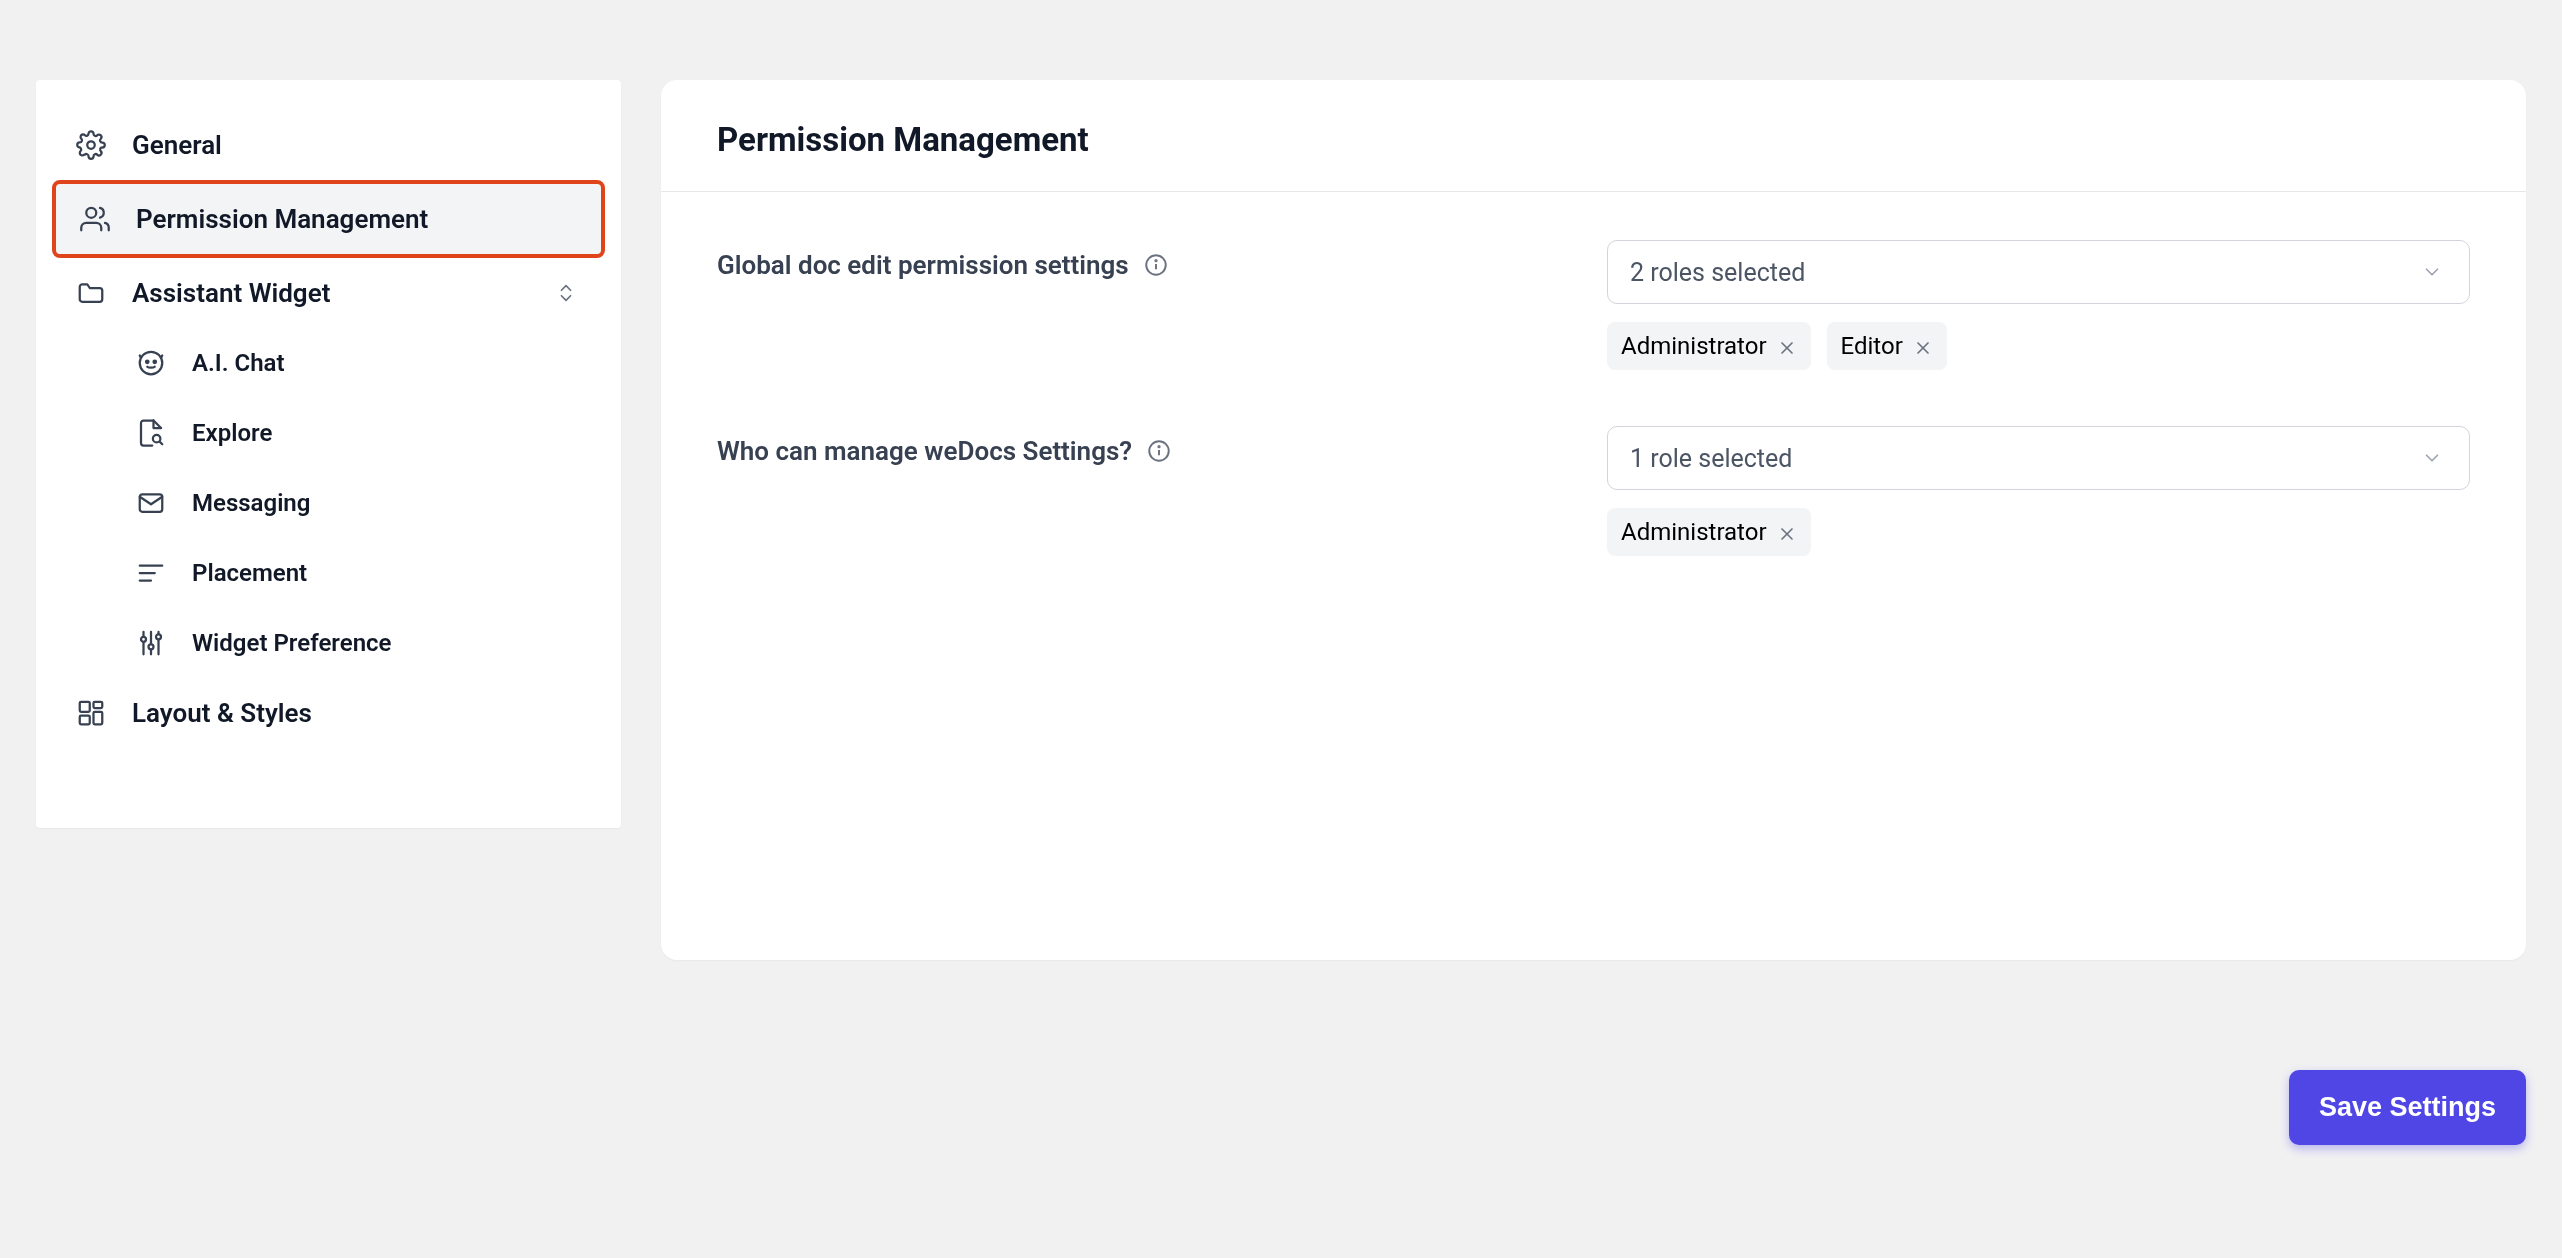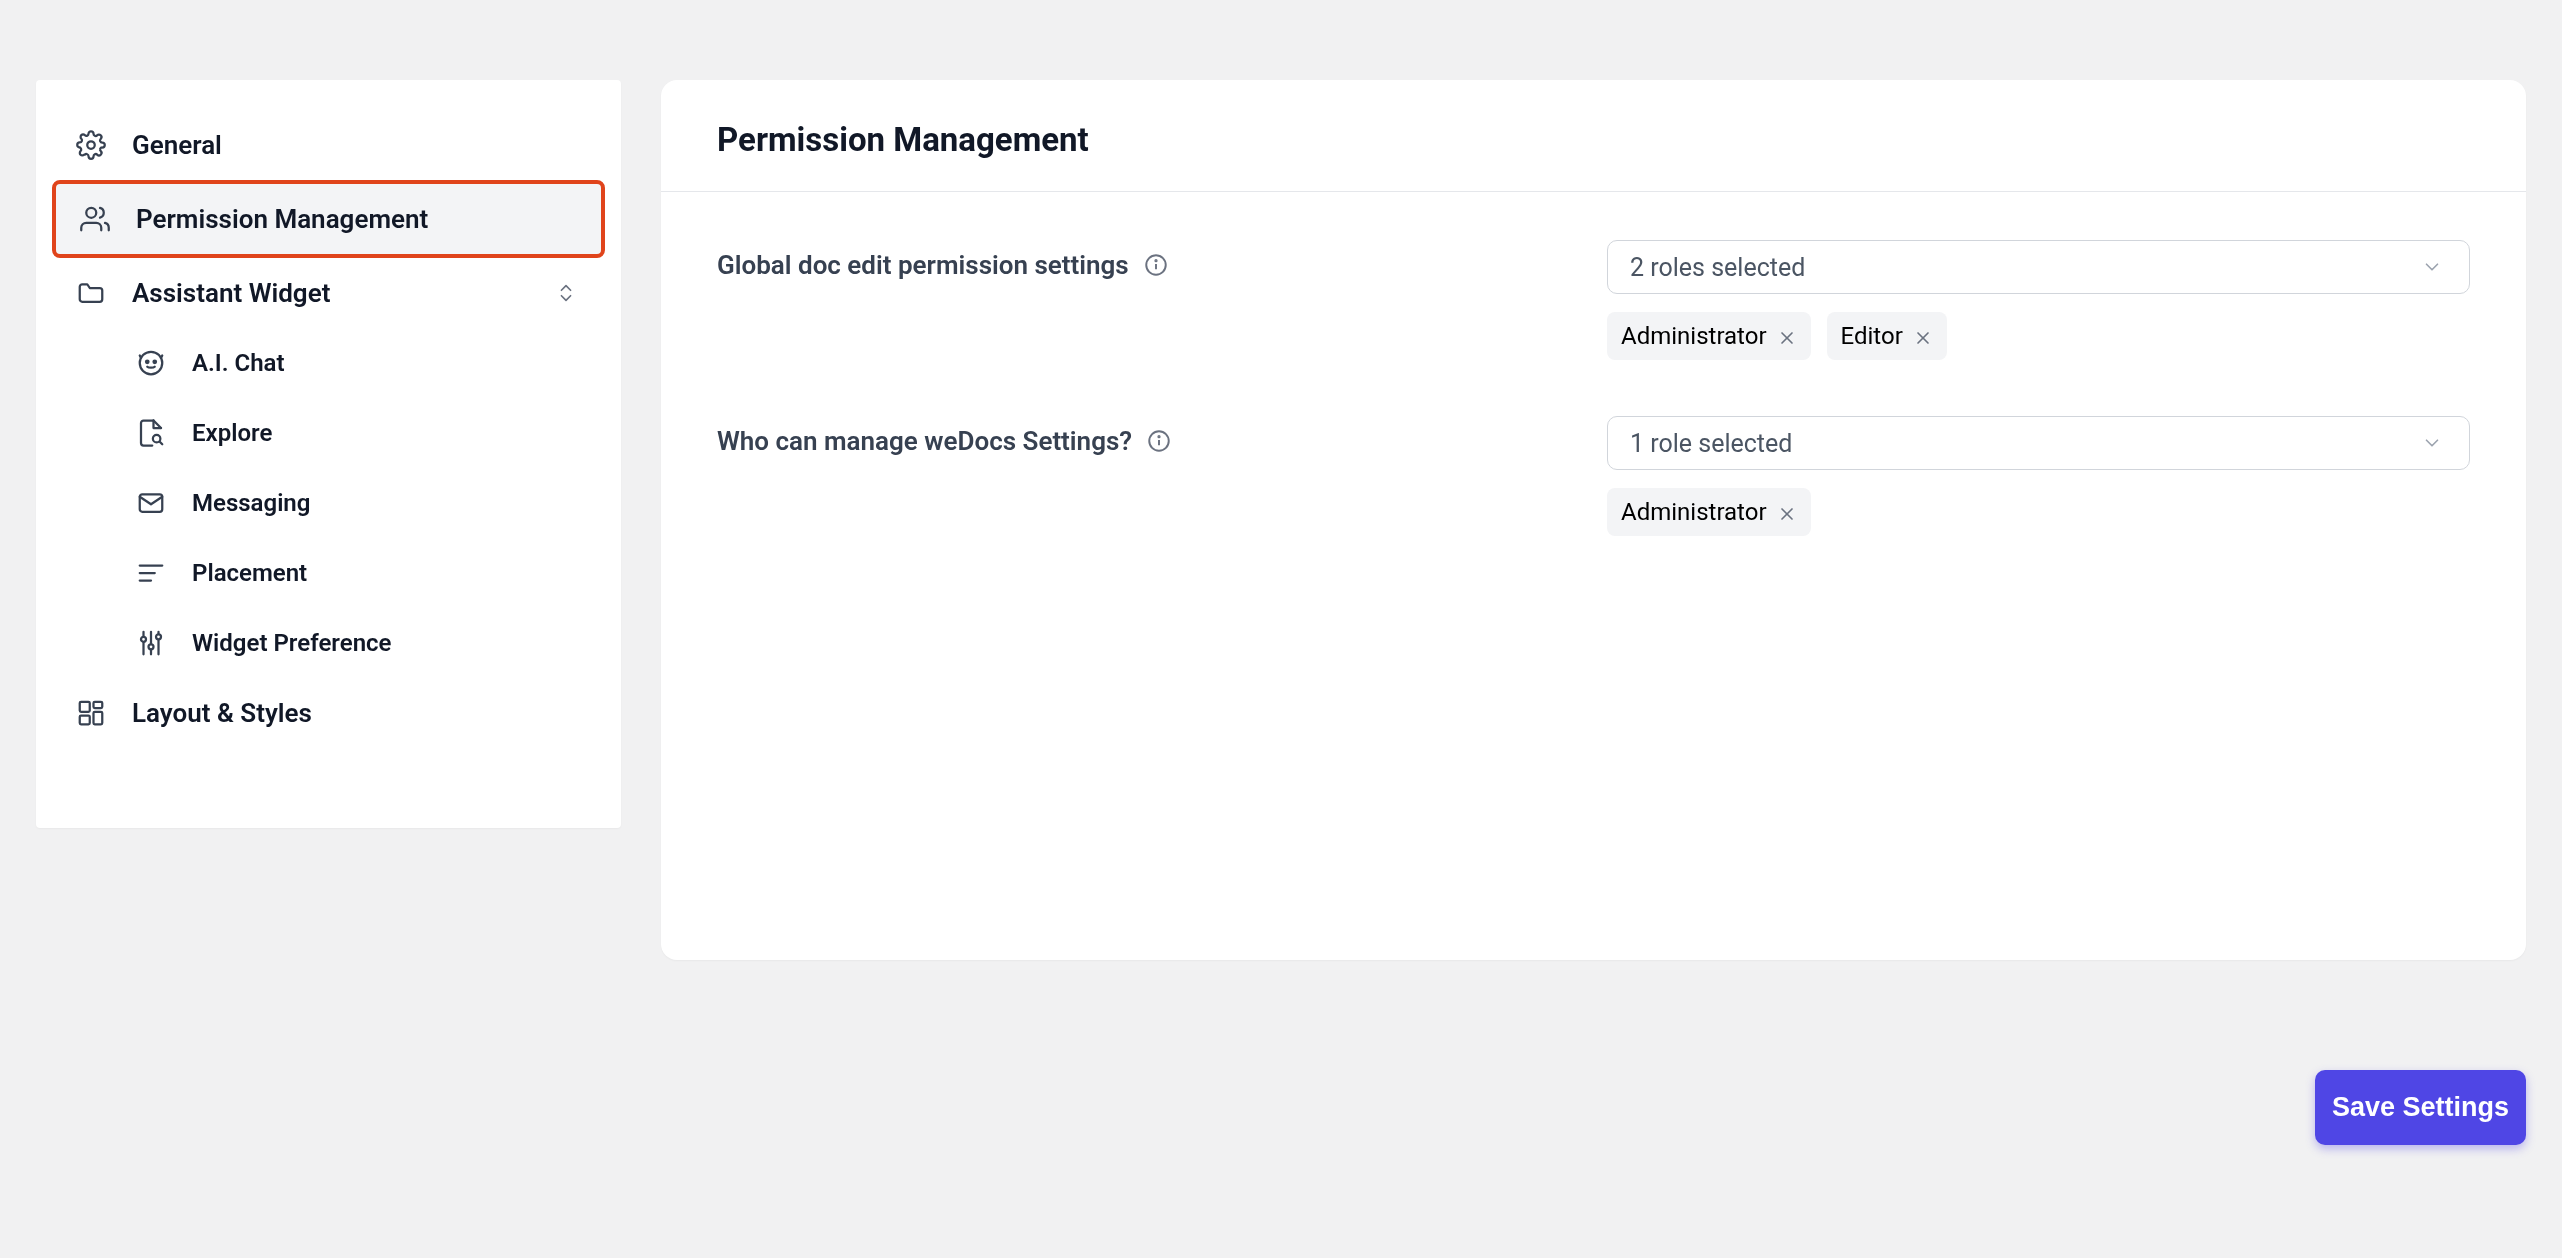--- a/index.html
+++ b/index.html
@@ -105,21 +105,21 @@
     padding-top:10px;
   }
   .info-icon {
     width:26px;height:26px;flex:0 0 26px;color:#6b7280;
   }
   .info-icon svg{width:100%;height:100%;stroke:currentColor;fill:none;stroke-width:1.8;}
   .setting-control { flex:1; }
   .select-box {
     border:1px solid #d1d5db;
     border-radius:10px;
-    height:54px;
+    height:64px;
     display:flex;
     align-items:center;
     padding:0 22px;
     font-size:25px;
     color:#4b5563;
     justify-content:space-between;
     cursor:pointer;
     background:#fff;
   }
   .select-box .chev { color:#9ca3af; }
@@ -146,21 +146,21 @@
   .save-btn {
     position:absolute;
     right:36px;
     top:1070px;
     background:#4f46e5;
     color:#fff;
     font-size:27px;
     font-weight:600;
     border:none;
     border-radius:10px;
-    padding:22px 17px;
+    padding:22px 30px;
     cursor:pointer;
     box-shadow:0 4px 10px rgba(79,70,229,0.35);
   }
 </style>
 </head>
 <body>
 
 <div class="layout">
 
   <aside class="sidebar">

